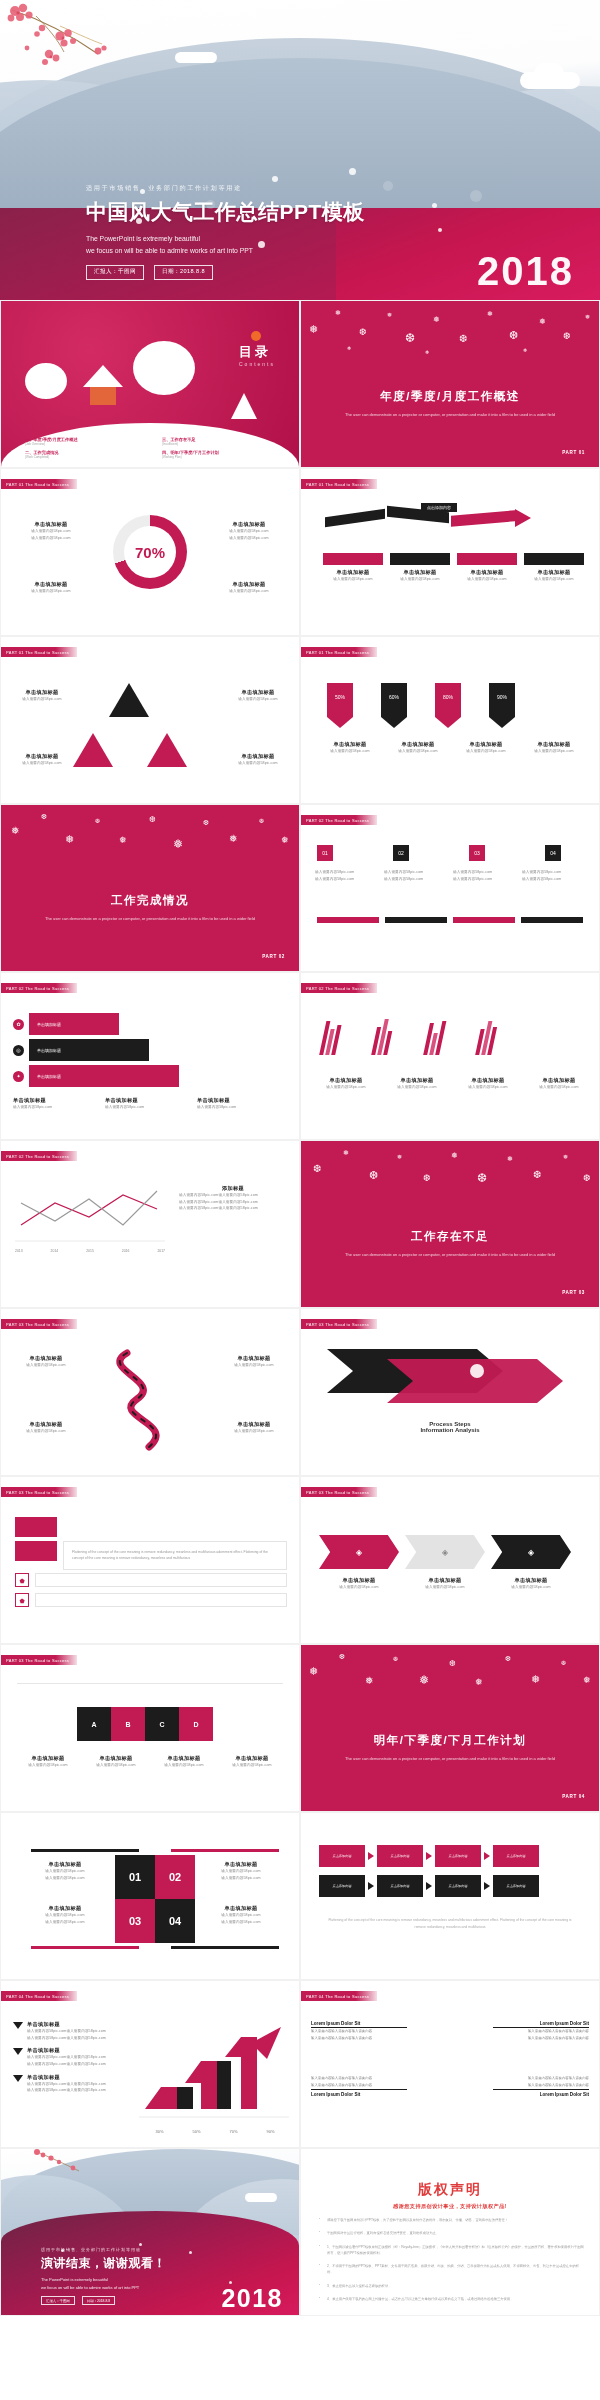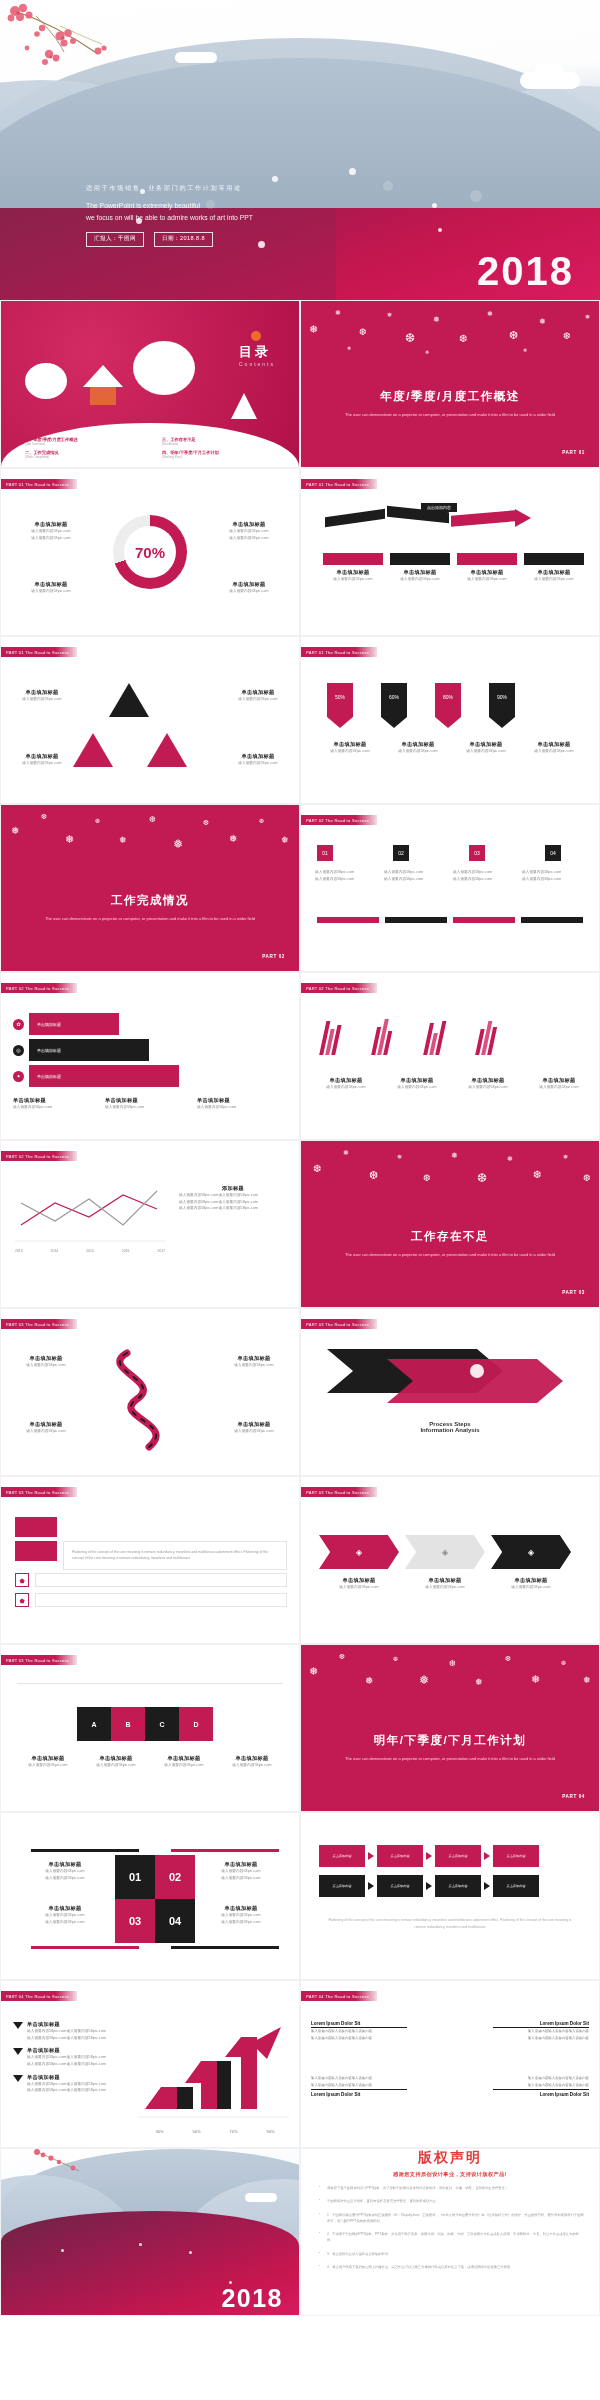--- a/index.html
+++ b/index.html
@@ -193,20 +193,21 @@
     <div class="dot" style="left:258px;top:241px;width:7px;height:7px;z-index:6;"></div>
     <div class="dot" style="left:432px;top:203px;width:5px;height:5px;z-index:6;"></div>
     <div class="dot" style="left:505px;top:261px;width:5px;height:5px;z-index:6;"></div>
     <div class="dot" style="left:438px;top:228px;width:4px;height:4px;z-index:6;"></div>
     <div class="dotd" style="left:383px;top:181px;width:10px;height:10px;z-index:6;"></div>
     <div class="dotd" style="left:470px;top:190px;width:12px;height:12px;z-index:6;"></div>
     <div class="dotd" style="left:206px;top:200px;width:9px;height:9px;z-index:6;"></div>
 
     <div class="cov-txt">
       <div class="cov-sub">适用于市场销售、业务部门的工作计划等用途</div>
+      <div class="cov-title">中国风大气工作总结PPT模板</div>
       <div class="cov-en">The PowerPoint  is extremely beautiful</div>
       <div class="cov-en" style="margin-top:0;">we focus on will be able to admire works of art into PPT</div>
       <div class="cov-meta">
         <span>汇报人：千图网</span>
         <span>日期：2018.8.8</span>
       </div>
     </div>
     <div class="year">2018</div>
   </div>
 
@@ -879,25 +880,35 @@
             <circle cx="14" cy="6" r="2.4"></circle>
             <circle cx="22" cy="9" r="2.6"></circle>
         <circle cx="30" cy="13" r="2.2"></circle>
             <circle cx="44" cy="19" r="2.4"></circle>
           </g>
       </svg>
       <div class="dot" style="left:60px;top:100px;width:3px;height:3px;z-index:6;"></div>
       <div class="dot" style="left:138px;top:94px;width:3px;height:3px;z-index:6;"></div>
       <div class="dot" style="left:188px;top:102px;width:3px;height:3px;z-index:6;"></div>
       <div class="dot" style="left:228px;top:132px;width:3px;height:3px;z-index:6;"></div>
+      <div style="position:absolute;left:40px;top:98px;z-index:8;">
+        <div style="color:rgba(255,255,255,.85);font-size:4px;letter-spacing:1px;">适用于市场销售、业务部门的工作计划等用途</div>
+        <div style="color:#fff;font-size:12px;font-weight:bold;margin-top:3px;letter-spacing:.5px;">演讲结束，谢谢观看！</div>
+        <div style="color:rgba(255,255,255,.9);font-size:4px;line-height:1.9;margin-top:4px;">The PowerPoint  is extremely beautiful</div>
+        <div style="color:rgba(255,255,255,.9);font-size:4px;line-height:1.9;">we focus on will be able to admire works of art into PPT</div>
+        <div style="display:flex;gap:7px;margin-top:5px;">
+          <span style="border:1px solid rgba(255,255,255,.85);color:#fff;font-size:3.4px;padding:1.5px 4px;">汇报人：千图网</span>
+          <span style="border:1px solid rgba(255,255,255,.85);color:#fff;font-size:3.4px;padding:1.5px 4px;">日期：2018.8.8</span>
+        </div>
+      </div>
       <div style="position:absolute;right:16px;bottom:2px;color:#fff;font-size:25px;font-weight:bold;letter-spacing:1.5px;z-index:8;">2018</div>
     </div>
 
     <div class="slide">
-      <div style="padding:0 14px 0;">
+      <div style="padding:32px 14px 0;">
         <div class="copy-title">版权声明</div>
         <div class="copy-sub">感谢您支持原创设计事业，支持设计版权产品!</div>
         <div style="margin-top:6px;">
           <div class="copy-li">感谢您下载千图网原创设计PPT模板，为了您和千图网以及原创作者的利益，请勿复制、传播、销售，否则将承担法律责任！</div>
           <div class="copy-li">千图网将对作品进行维权，直到向侵权者追究法律责任，直到维权成功为止。</div>
           <div class="copy-li">1、千图网以诚信著作PPT模板原创正版授权（即：Royalty-free）正版授权，《中华人民共和国著作权法》和《世界版权公约》的保护，作品的所有权、著作权和使用权归千图网所有，您只拥有PPT模板的使用权利。</div>
           <div class="copy-li">2、不得用于千图网的PPT模板、PPT素材、文件用于网店售卖、视频分销、出版、拍卖、分销、音乐视频作为礼品或私人使用、不得商标化、出售、转让本作品或您在中的权利。</div>
           <div class="copy-li">3、禁止您将本品加入侵权或者盗版的权益。</div>
           <div class="copy-li">4、禁止用户使用下载后的在网上传播作品，或者作品可以让第三方单独行使或以其他名义下载，或通过网络传送给第三方使用。</div>
         </div>

